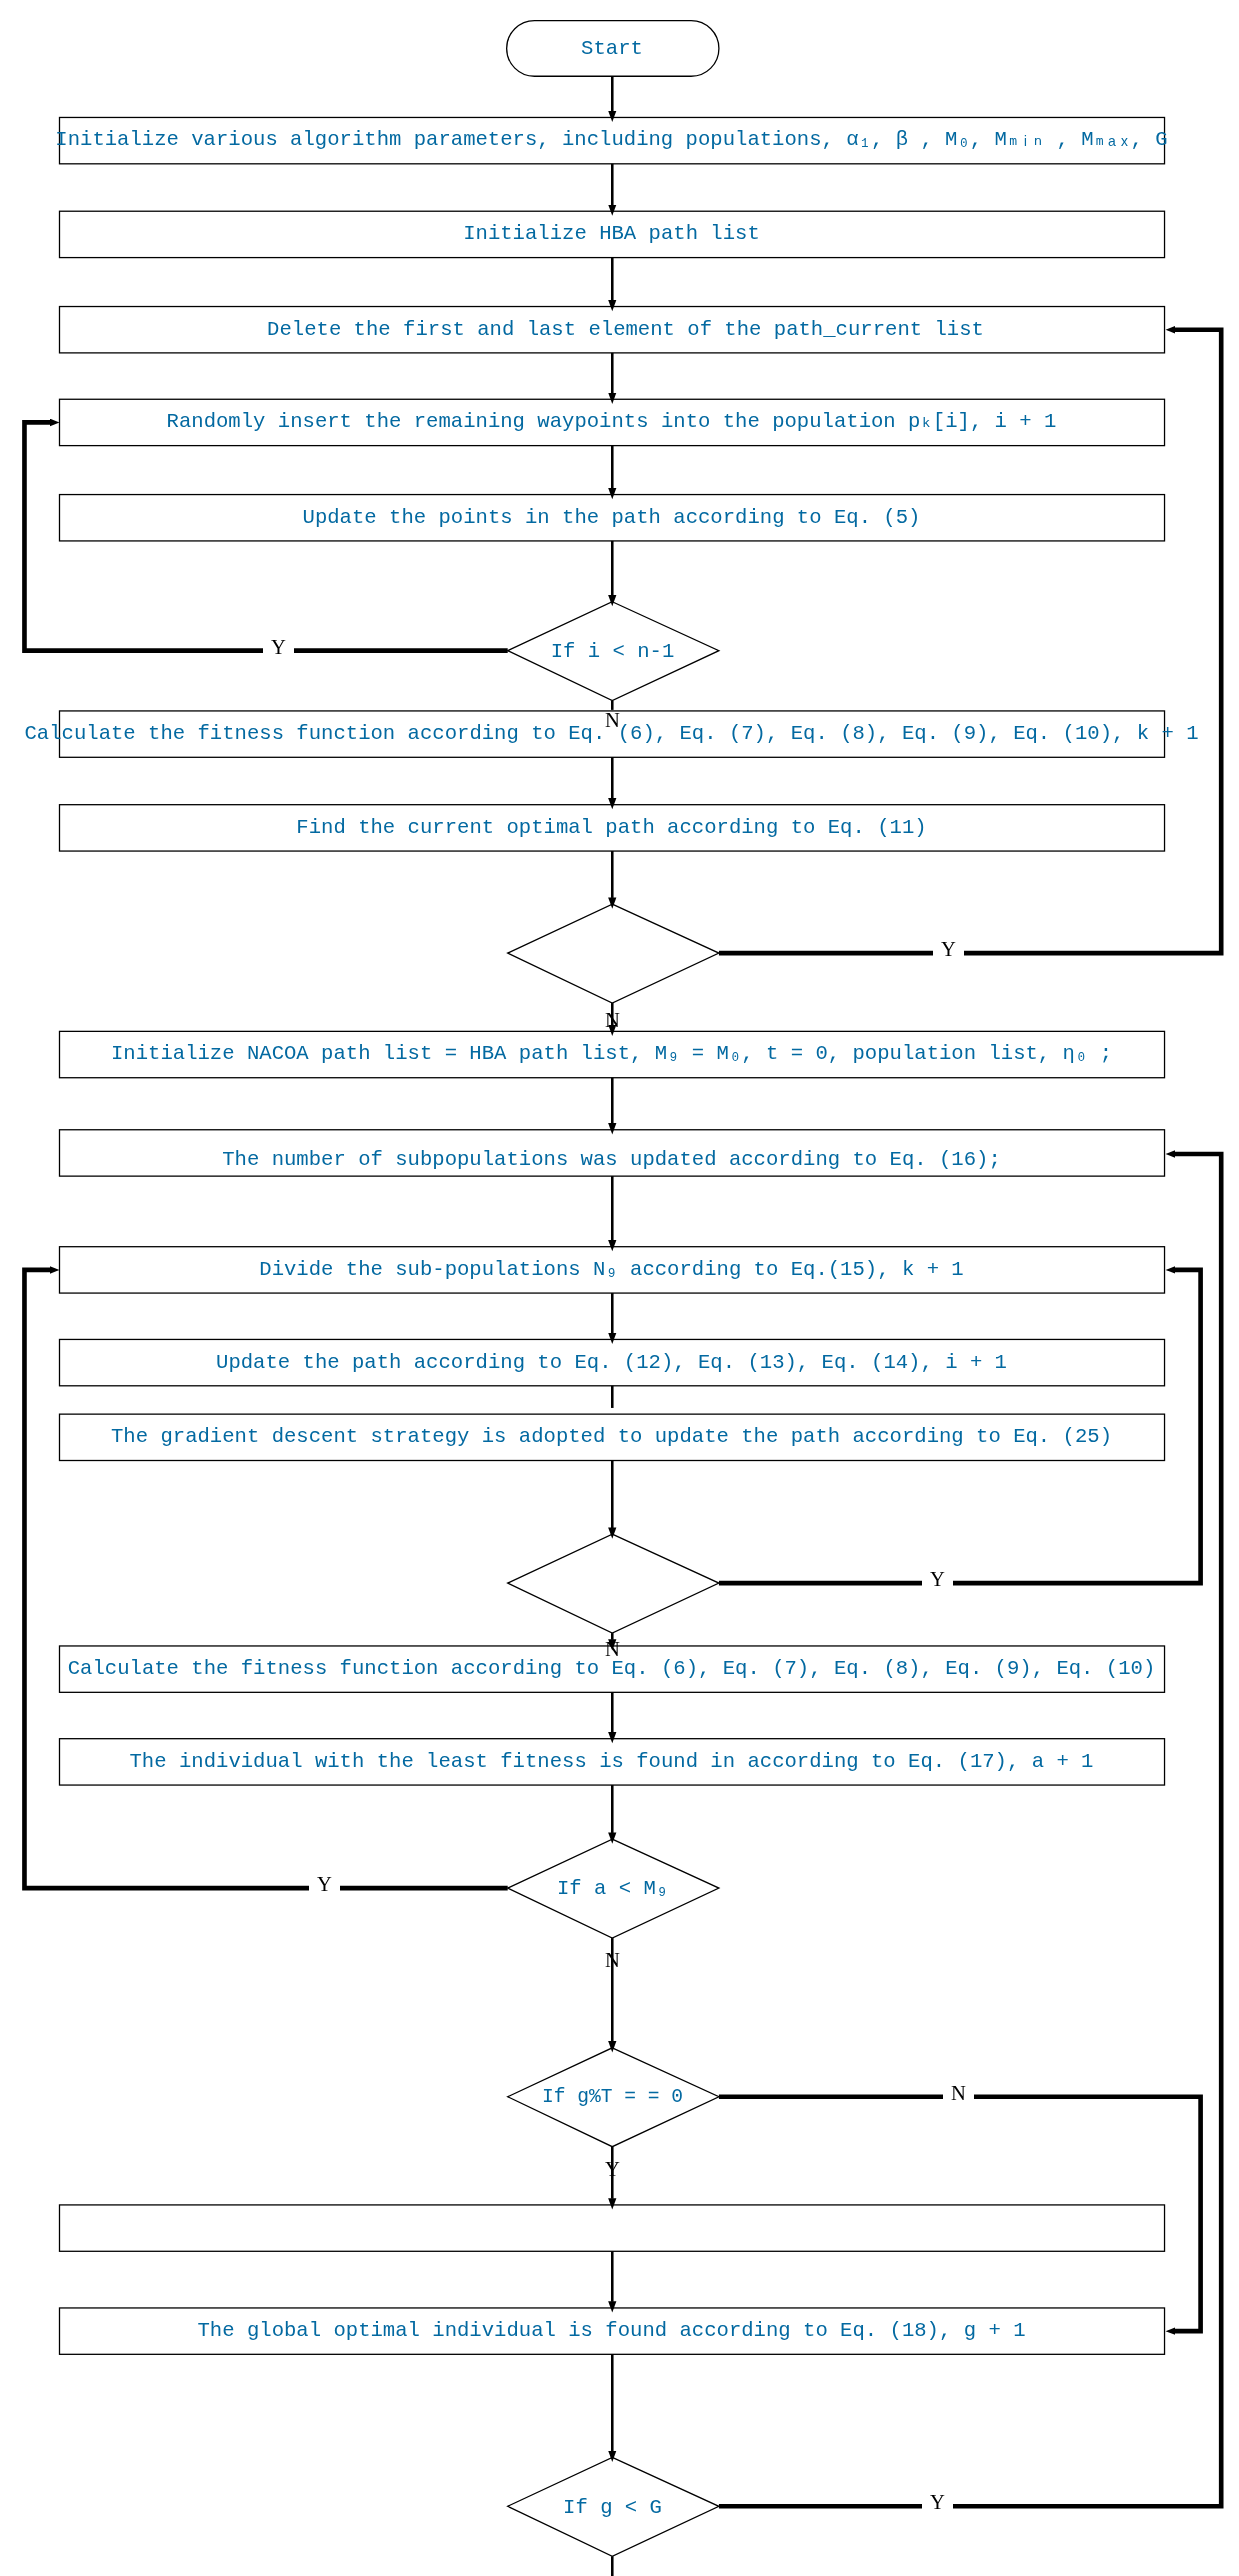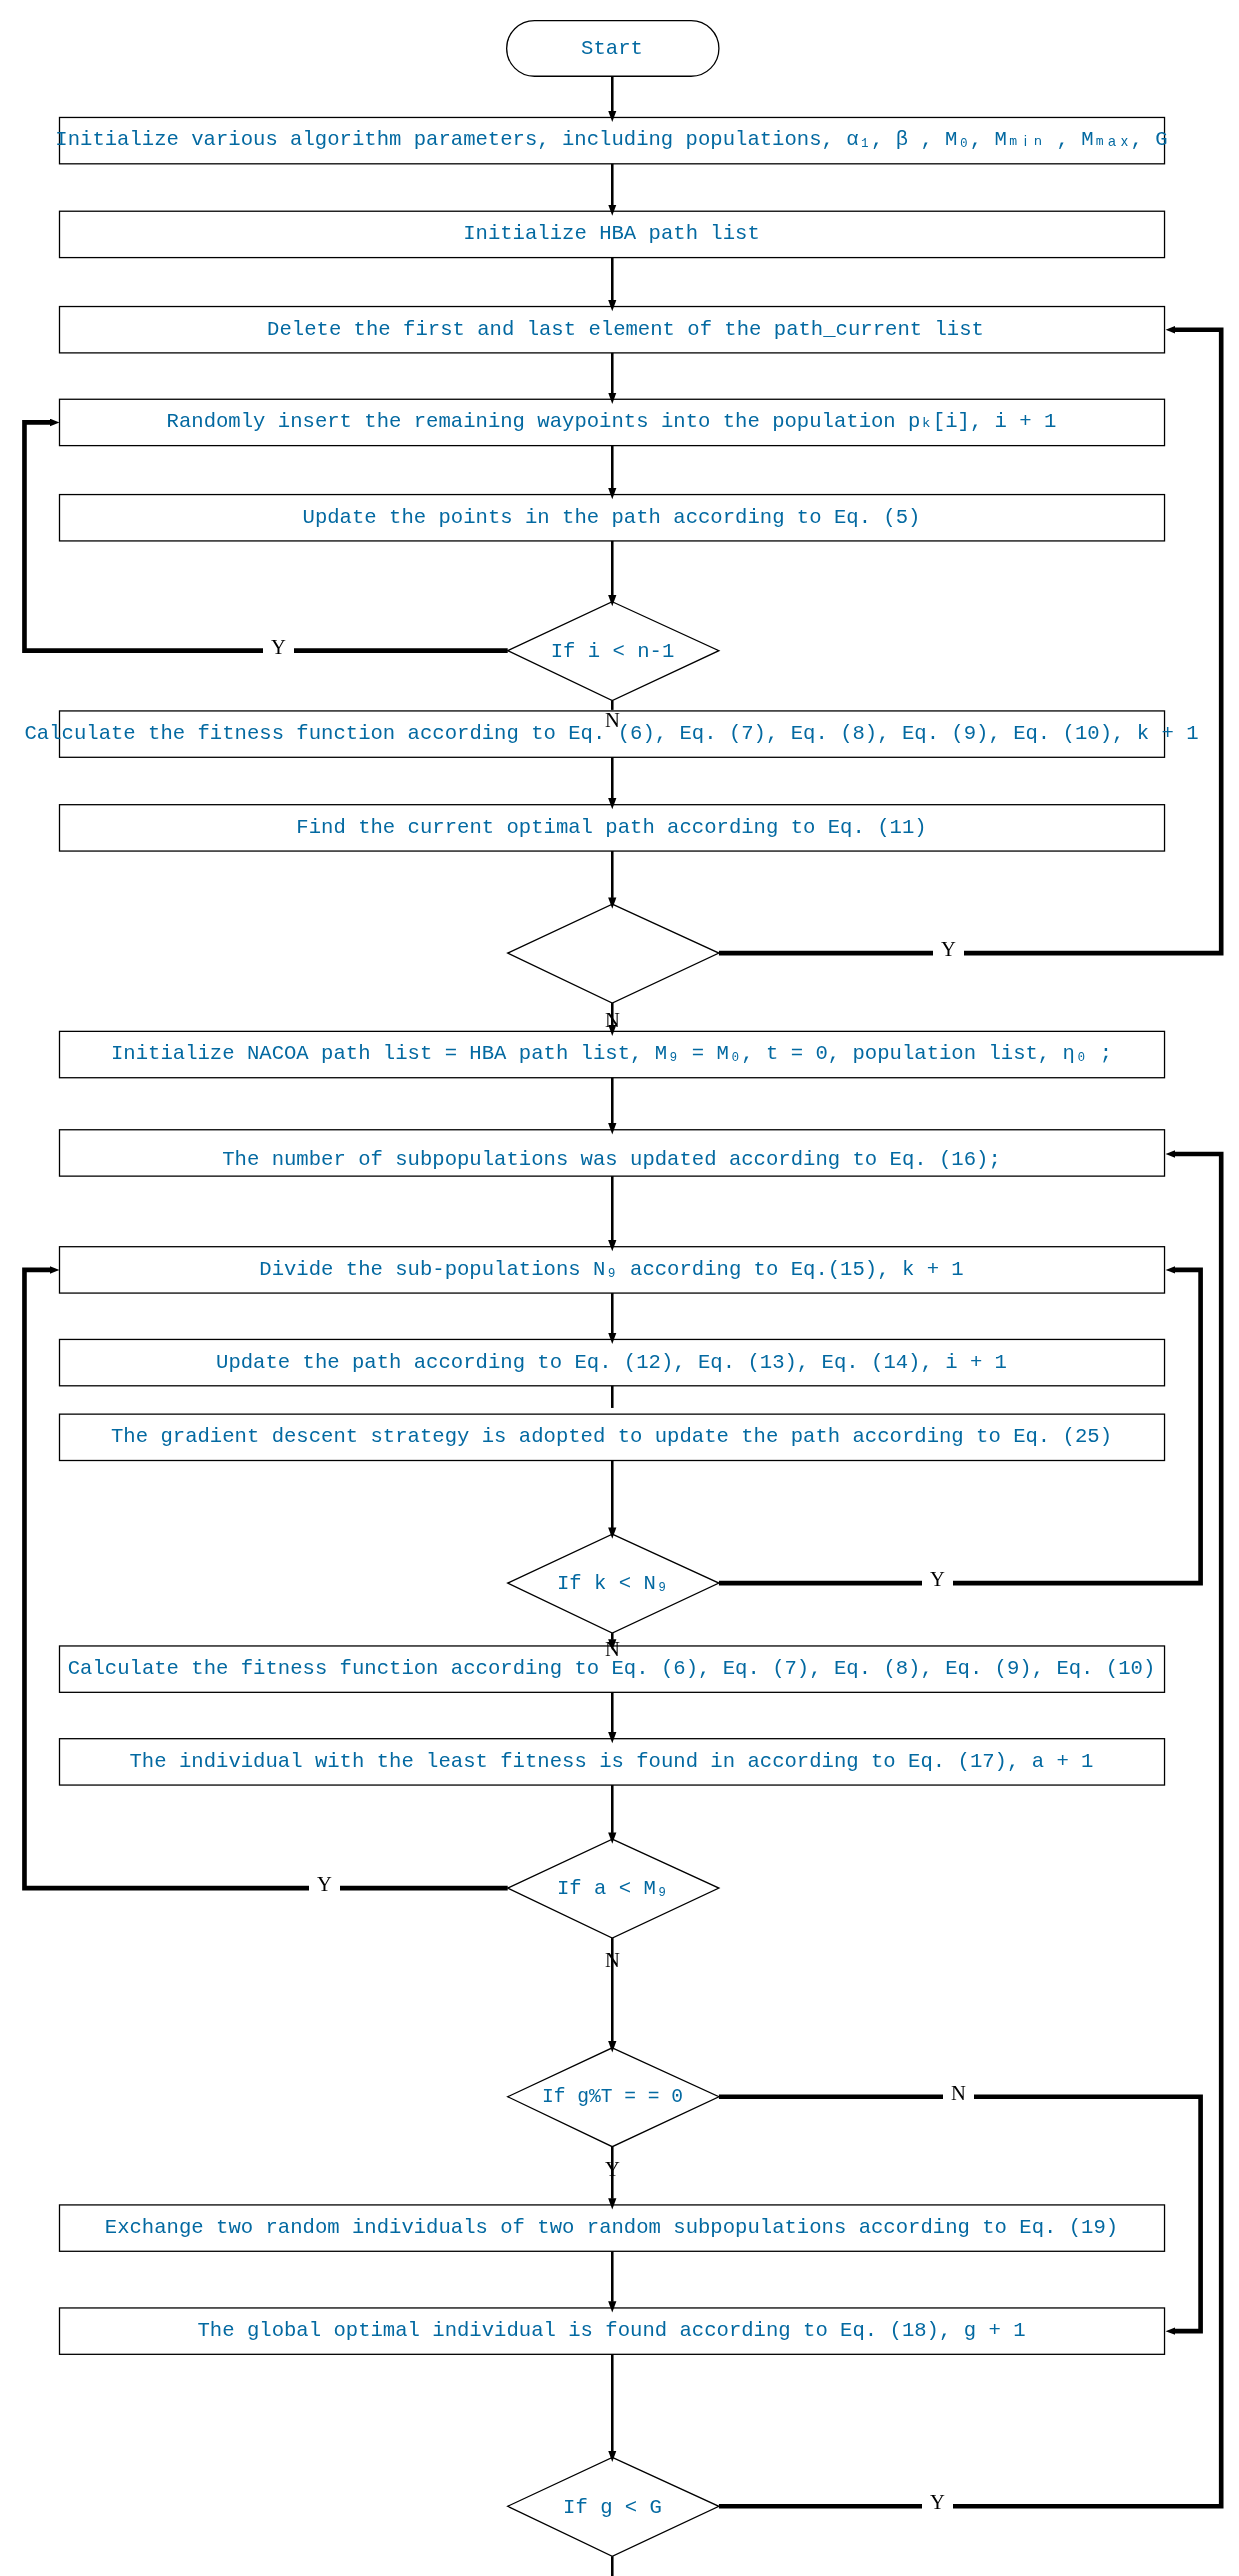--- a/index.html
+++ b/index.html
@@ -133,31 +133,29 @@
   <div class="nodetext" style="left:59px;top:1031px;width:1105px;height:46px;">Initialize NACOA path list = HBA path list, M₉ = M₀, t = 0, population list, η₀ ;</div>
 
   <div class="nodetext" style="left:59px;top:1130px;width:1105px;height:60px;">The number of subpopulations  was updated according to Eq. (16);</div>
 
   <div class="nodetext" style="left:59px;top:1247px;width:1105px;height:46px;">Divide the sub-populations N₉  according to Eq.(15), k + 1</div>
 
   <div class="nodetext" style="left:59px;top:1340px;width:1105px;height:46px;">Update the path according to Eq. (12), Eq. (13), Eq. (14), i + 1</div>
 
   <div class="nodetext" style="left:59px;top:1414px;width:1105px;height:46px;">The gradient descent strategy is adopted to update the path according to Eq. (25)</div>
 
-  <div class="nodetext" style="left:507px;top:1534px;width:211px;height:99px;">If k &lt; N₉</div>
 
   <div class="nodetext" style="left:59px;top:1646px;width:1105px;height:46px;">Calculate the fitness function according to Eq. (6), Eq. (7), Eq. (8), Eq. (9), Eq. (10)</div>
 
   <div class="nodetext" style="left:59px;top:1739px;width:1105px;height:46px;">The individual  with the least fitness is found in  according to Eq. (17), a + 1</div>
 
   <div class="nodetext" style="left:507px;top:1839px;width:211px;height:99px;">If a &lt; M₉</div>
 
   <div class="nodetext" style="left:507px;top:2048px;width:211px;height:99px;font-size:19.6px;">If g%T = = 0</div>
 
-  <div class="nodetext" style="left:59px;top:2205px;width:1105px;height:46px;">Exchange two random individuals of two random subpopulations according to Eq. (19)</div>
 
   <div class="nodetext" style="left:59px;top:2308px;width:1105px;height:46px;border-radius:10px;">The global optimal individual  is found according to Eq. (18), g + 1</div>
 
   <div class="nodetext" style="left:507px;top:2458px;width:211px;height:99px;">If g &lt; G</div>
 
   <div class="lbl" style="left:263px;top:632px;width:31px;height:31px;background:#fff;">Y</div>
   <div class="lbl" style="left:597px;top:705px;width:31px;height:31px;">N</div>
 
   <div class="lbl" style="left:933px;top:934px;width:31px;height:31px;background:#fff;">Y</div>
   <div class="lbl" style="left:597px;top:1005px;width:31px;height:31px;">N</div>

